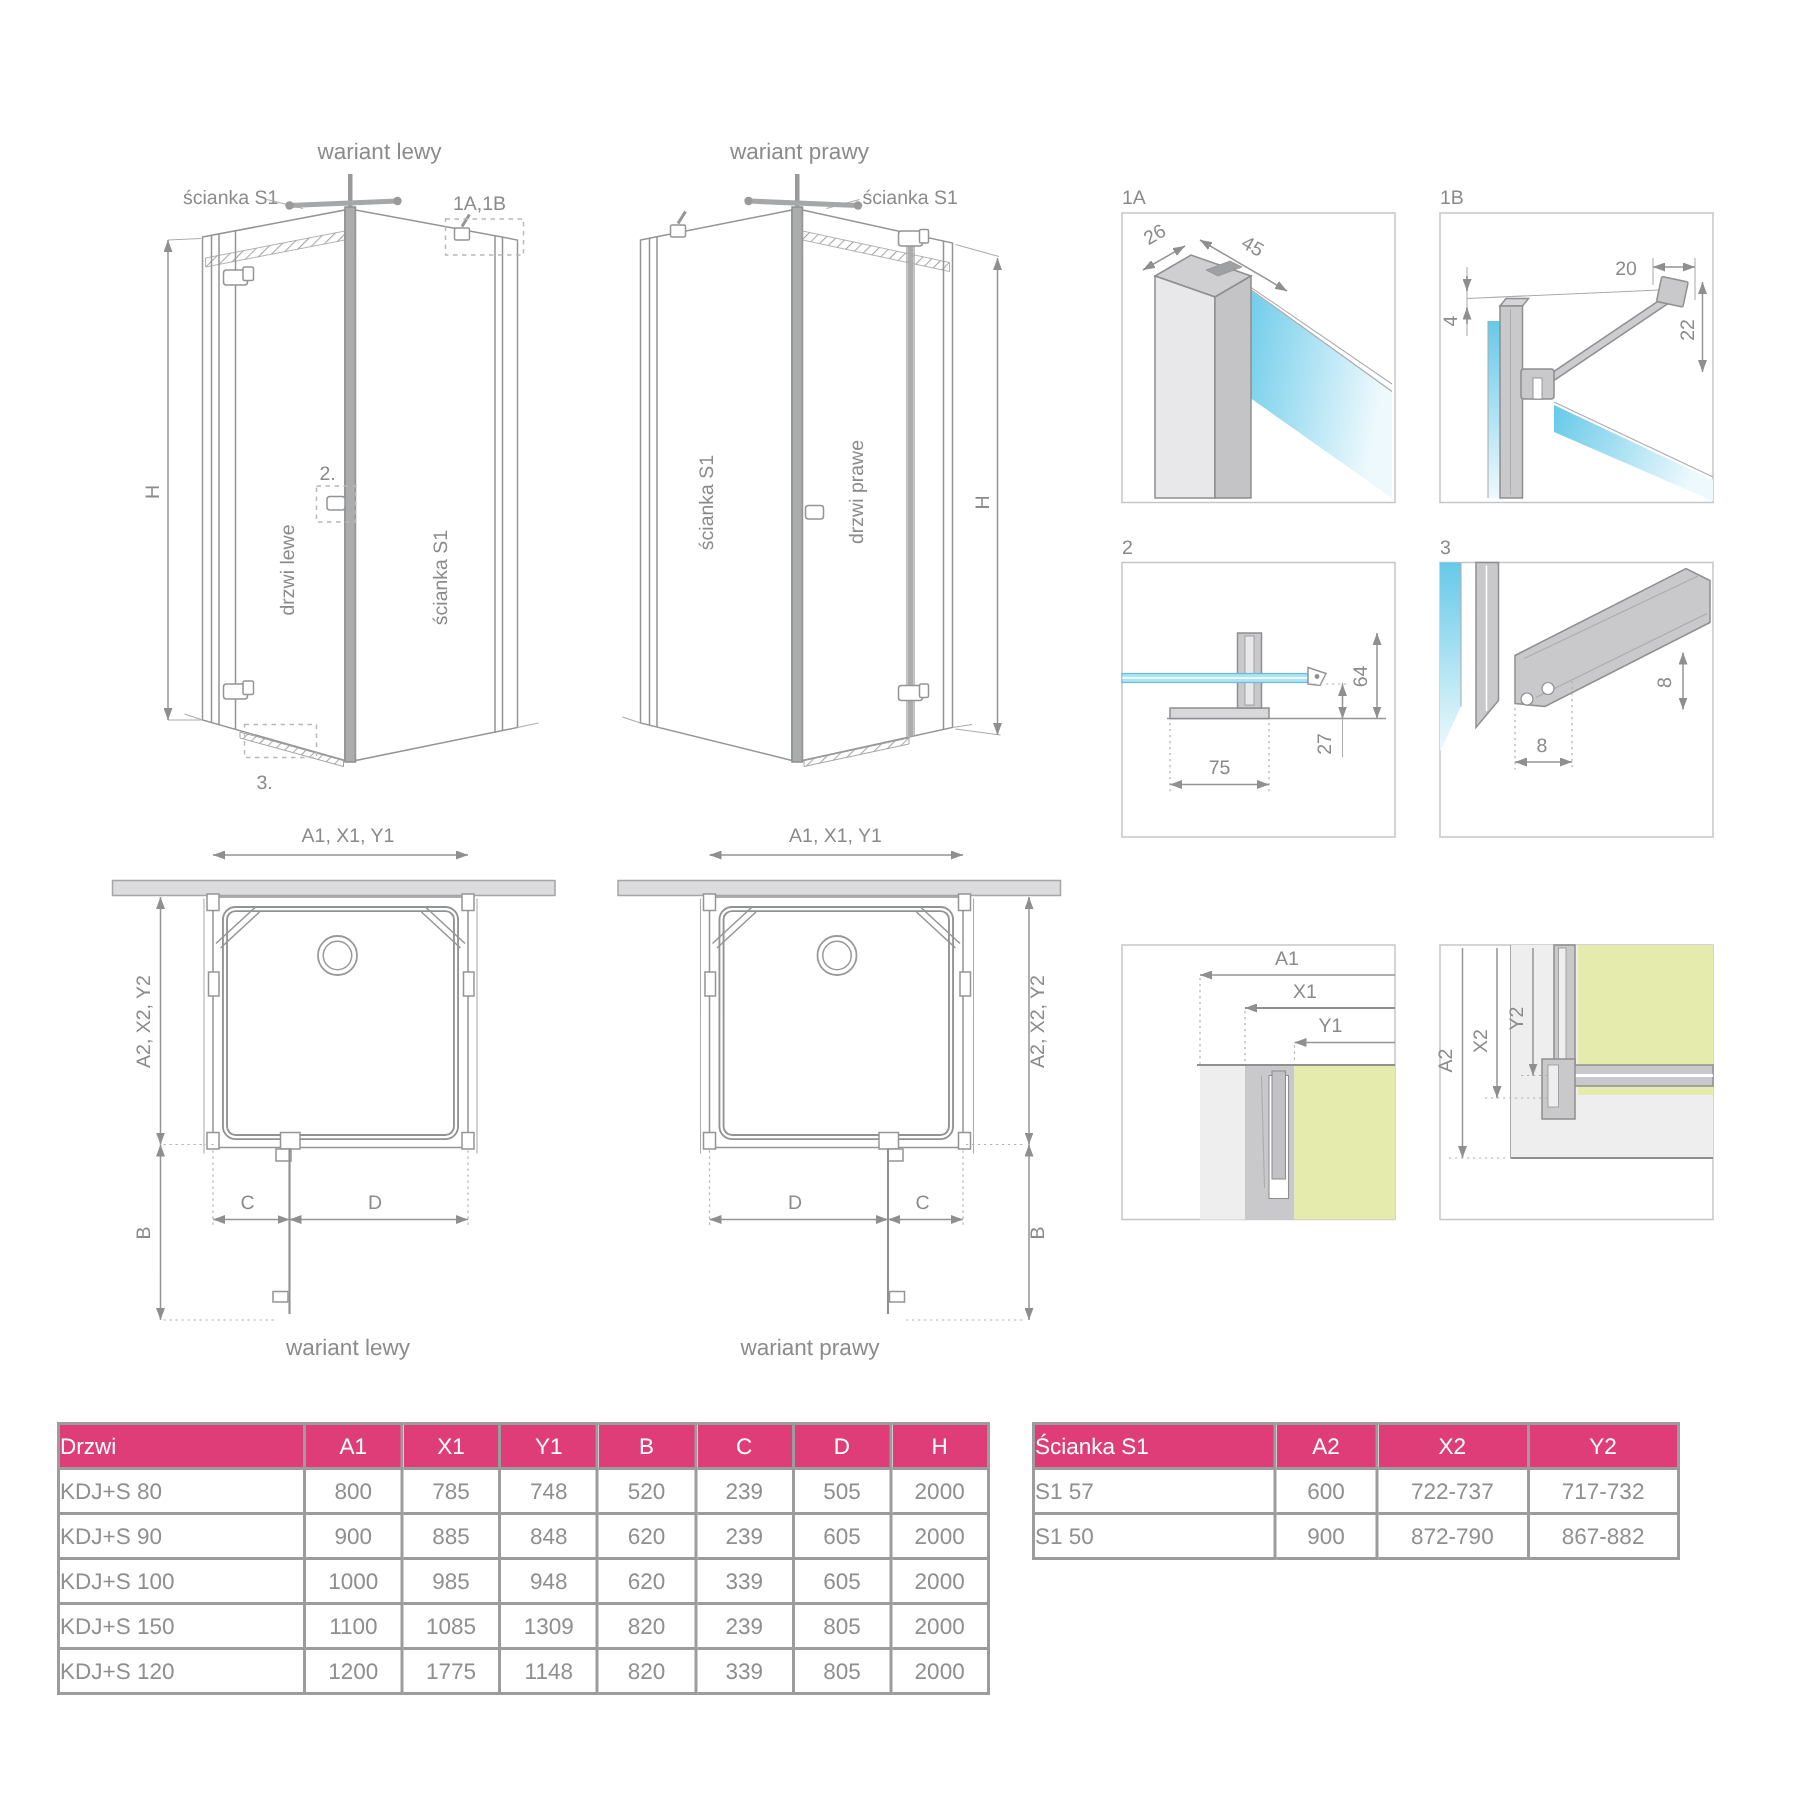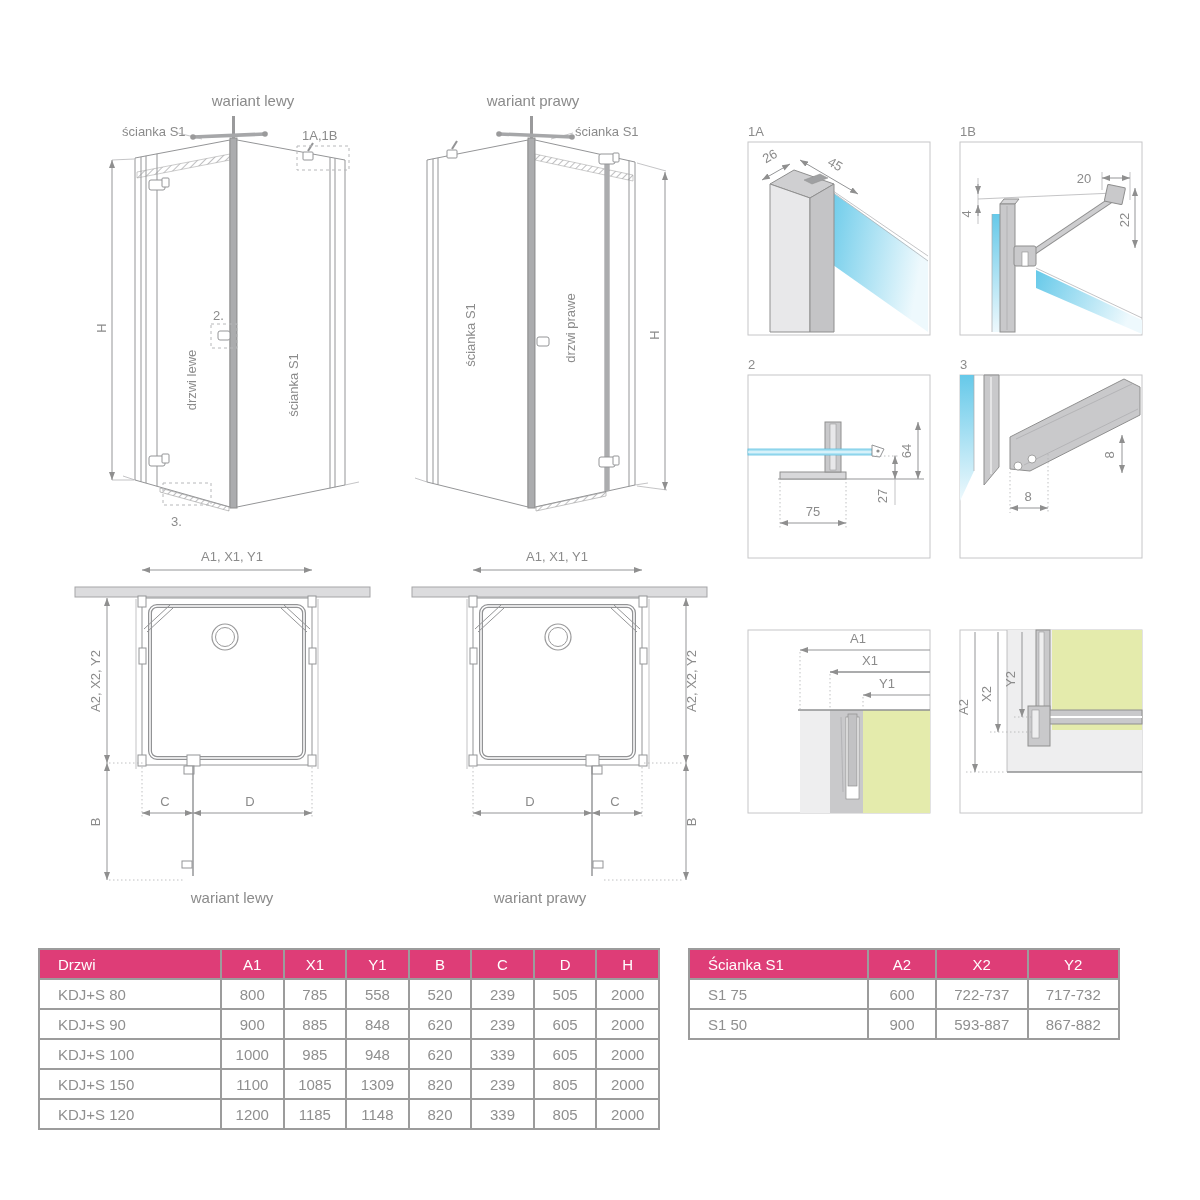--- a/index.html
+++ b/index.html
@@ -14,21 +14,21 @@
   svg .dot{stroke:#b0b1b3;fill:none;stroke-width:0.8;stroke-dasharray:1.5 2.5}
   svg .dash{stroke:#b7b8ba;fill:none;stroke-width:1;stroke-dasharray:3 3}
   svg .boxframe{stroke:#c6c6c8;fill:#fff;stroke-width:1}
   svg .whitefill{fill:#fff;stroke:#949597;stroke-width:1}
   svg .profile{fill:#c9c9cb;stroke:#8f8f8f;stroke-width:1}
   .spec-table{position:absolute;border-collapse:collapse;table-layout:fixed;
               font-size:15px;color:#8f8f8f;background:#fff}
   .spec-table th,.spec-table td{border:2px solid #9c9c9c;height:28px;text-align:center;
               padding:0 4px;overflow:hidden;white-space:nowrap;font-weight:400}
   .spec-table th{background:#de3d77;color:#fff}
-  .spec-table .first{text-align:left;padding-left:18px}
+  .spec-table .first{text-align:left;padding-left:0}
   #tblDoors{left:38px;top:948px;width:622px}
   #tblWalls{left:688px;top:948px;width:432px}
 </style>
 <style>#tblDoors .first{width:158px} #tblWalls .first{width:155px} #tblWalls th:nth-child(2){width:58px}</style></head>
 <body>
 
 <div id="sheet">
 
 <svg width="0" height="0" style="position:absolute">
   <defs>
@@ -434,21 +434,21 @@
           <th>C</th>
           <th>D</th>
           <th>H</th>
         </tr>
       </thead>
       <tbody>
         <tr>
           <td class="first">KDJ+S 80</td>
           <td>800</td>
           <td>785</td>
-          <td>558</td>
+          <td>748</td>
           <td>520</td>
           <td>239</td>
           <td>505</td>
           <td>2000</td>
         </tr>
         <tr>
           <td class="first">KDJ+S 90</td>
           <td>900</td>
           <td>885</td>
           <td>848</td>
@@ -473,47 +473,47 @@
           <td>1085</td>
           <td>1309</td>
           <td>820</td>
           <td>239</td>
           <td>805</td>
           <td>2000</td>
         </tr>
         <tr>
           <td class="first">KDJ+S 120</td>
           <td>1200</td>
-          <td>1185</td>
+          <td>1775</td>
           <td>1148</td>
           <td>820</td>
           <td>339</td>
           <td>805</td>
           <td>2000</td>
         </tr>
       </tbody>
     </table>
 <table id="tblWalls" class="spec-table">
       <thead>
         <tr>
           <th class="first">Ścianka S1</th>
           <th>A2</th>
           <th>X2</th>
           <th>Y2</th>
         </tr>
       </thead>
       <tbody>
         <tr>
-          <td class="first">S1 75</td>
+          <td class="first">S1 57</td>
           <td>600</td>
           <td>722-737</td>
           <td>717-732</td>
         </tr>
         <tr>
           <td class="first">S1 50</td>
           <td>900</td>
-          <td>593-887</td>
+          <td>872-790</td>
           <td>867-882</td>
         </tr>
       </tbody>
     </table>
 
 </div>
 
 </body></html>

